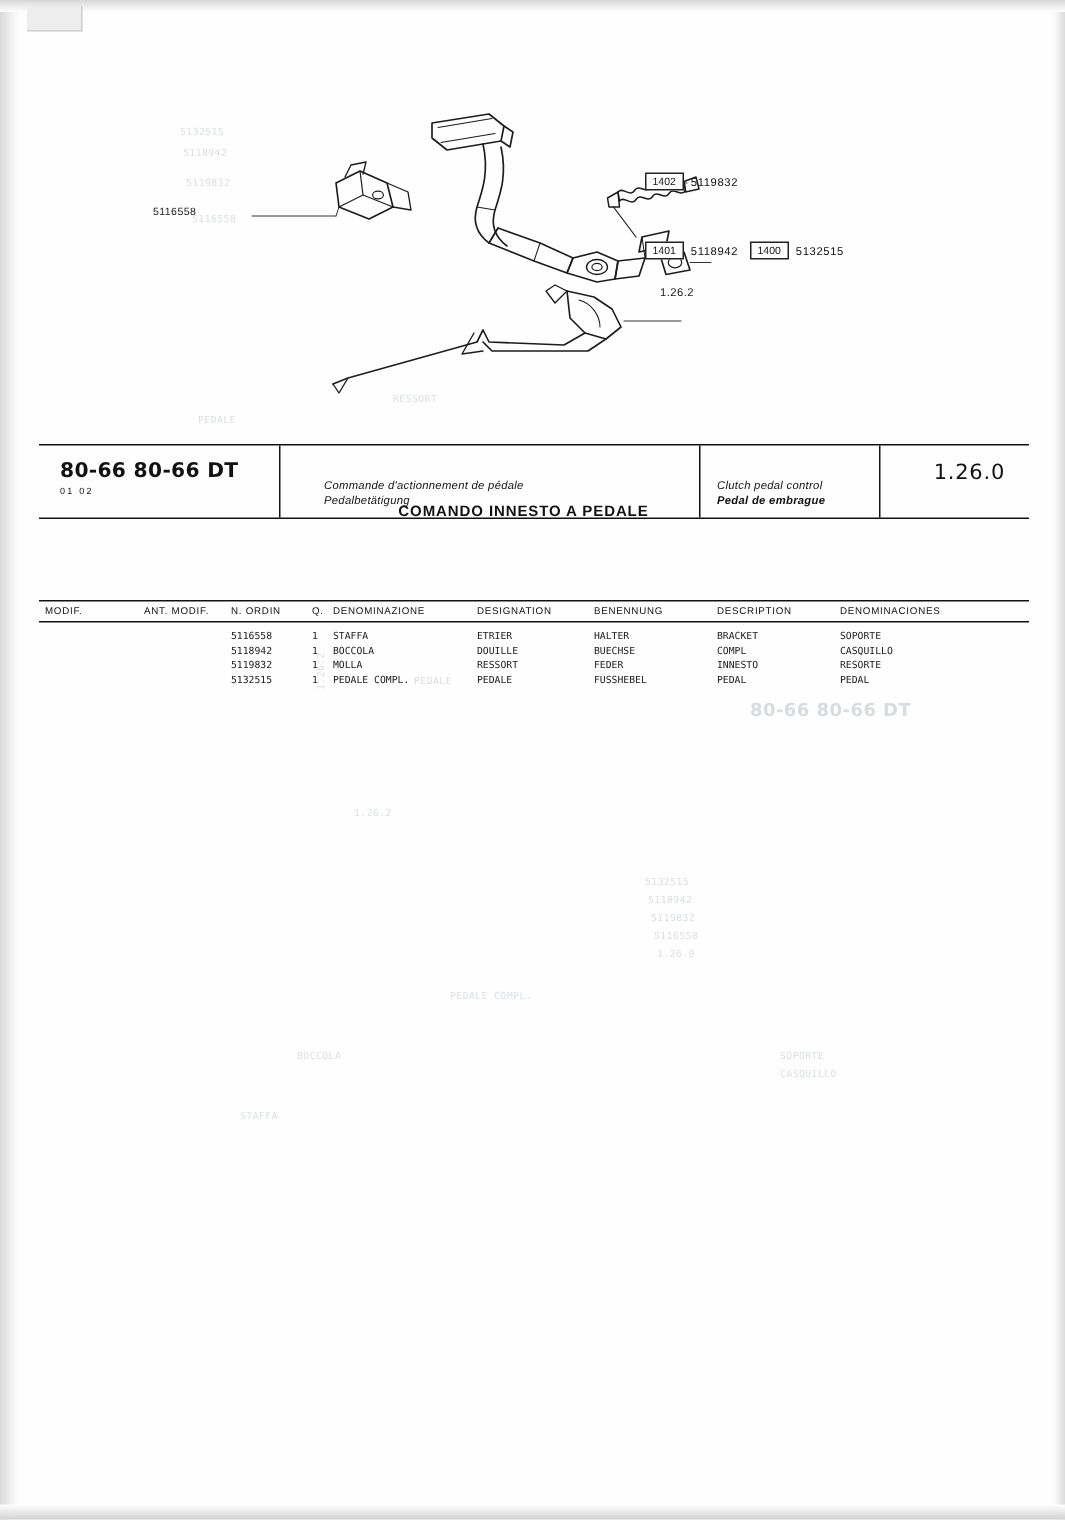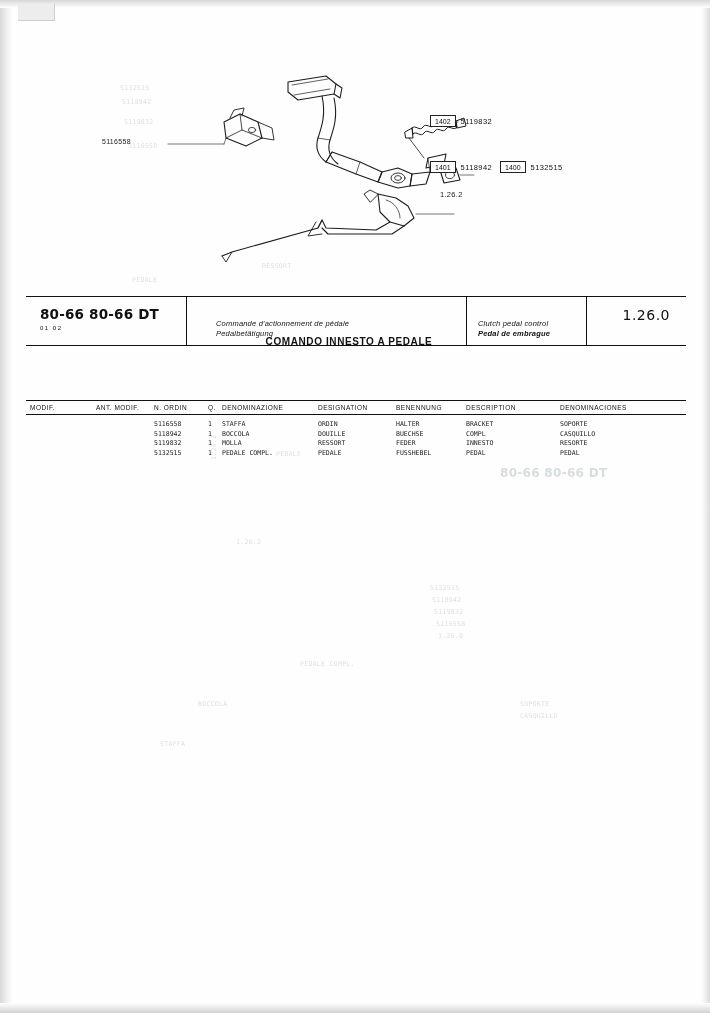--- a/index.html
+++ b/index.html
@@ -204,21 +204,21 @@
   }
   .trow span { position: absolute; top: 0; }
 
   .c-modif { left: 4px; }
   .c-antmodif { left: 70px; }
   .c-ordin { left: 128px; }
   .c-q { left: 182px; }
   .c-den { left: 196px; }
   .c-des { left: 292px; }
   .c-ben { left: 370px; }
-  .c-desc { left: 440px; }
+  .c-desc { left: 452px; }
   .c-denom { left: 534px; }
 
   
   .ghost {
     position: absolute;
     color: rgba(140, 150, 160, 0.30);
     font-size: 6.5px;
     font-family: "DejaVu Sans Mono", monospace;
     letter-spacing: .3px;
     user-select: none;
@@ -393,21 +393,21 @@
       <span class="c-desc">DESCRIPTION</span>
       <span class="c-denom">DENOMINACIONES</span>
     </div>
     <div class="rule"></div>
 
     <div class="tbody">
       <div class="trow" style="margin-top:5px;">
         <span class="c-ordin">5116558</span>
         <span class="c-q">1</span>
         <span class="c-den">STAFFA</span>
-        <span class="c-des">ORDIN</span>
+        <span class="c-des">ETRIER</span>
         <span class="c-ben">HALTER</span>
         <span class="c-desc">BRACKET</span>
         <span class="c-denom">SOPORTE</span>
       </div>
       <div class="trow">
         <span class="c-ordin">5118942</span>
         <span class="c-q">1</span>
         <span class="c-den">BOCCOLA</span>
         <span class="c-des">DOUILLE</span>
         <span class="c-ben">BUECHSE</span>

